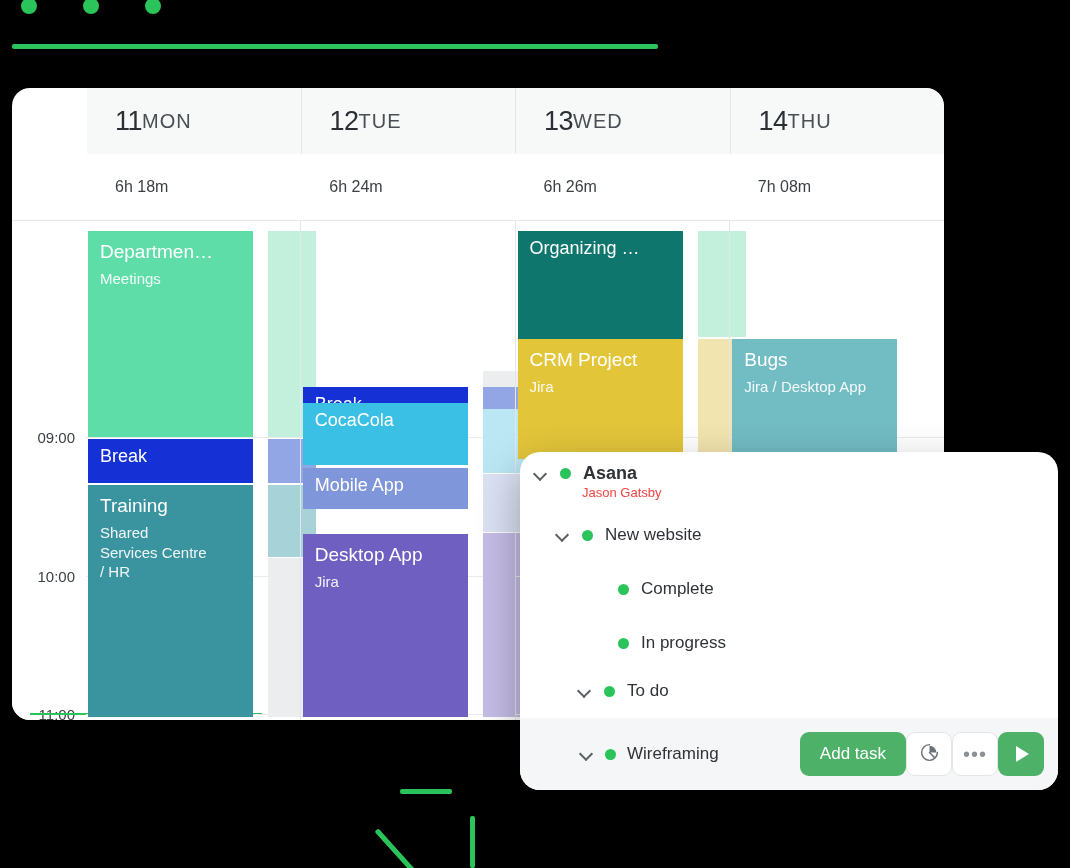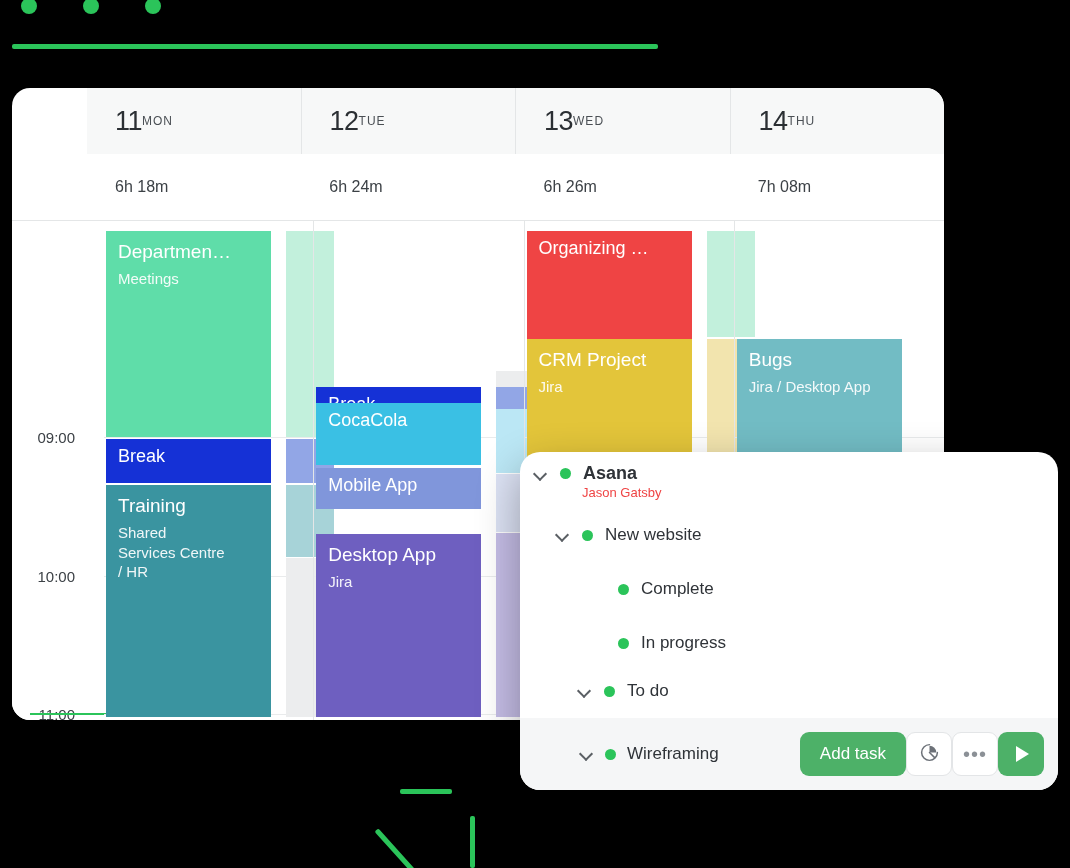--- a/index.html
+++ b/index.html
@@ -39,21 +39,21 @@
     flex: 1 0 0; position: relative;
     display: flex; align-items: center;
     padding-left: 28px; gap: 0;
     border-left: 1px solid #e4e6e7;
   }
   .day-header:first-child { border-left: none; }
   .day-num {
     font-size: 27px; font-weight: 400; color: #2b2f33; letter-spacing: -0.5px;
   }
   .day-dow {
-    font-size: 12px; font-weight: 500; color: #4a4f54; letter-spacing: 1px;
+    font-size: 20px; font-weight: 500; color: #4a4f54; letter-spacing: 1px;
   }
   .totals-row {
     position: absolute; left: 75px; top: 66px; right: 0; height: 66px;
     display: flex; background: #ffffff;
   }
   .total-cell {
     flex: 1 0 0; display: flex; align-items: center; padding-left: 28px;
     font-size: 16px; color: #3c4146; font-weight: 400;
   }
   .grid-wrap {
@@ -66,21 +66,21 @@
   }
   .time-label {
     position: absolute; right: 12px; font-size: 15px; color: #3c4146;
     transform: translateY(-50%); white-space: nowrap;
   }
   .now-line {
     position: absolute; left: 18px; width: 232px; height: 2px;
     background: #2BC45A;
   }
   .columns {
-    position: absolute; left: 92px; top: 0; right: 0; height: 100%;
+    position: absolute; left: 74px; top: 0; right: 0; height: 100%;
     display: flex;
   }
   .day-col {
     flex: 1 0 0; position: relative; border-left: 1px solid #e4e6e7;
   }
   .day-col:first-child { border-left: none; }
   .hour-line {
     position: absolute; left: 0; right: 0; height: 1px; background: #e9ebec;
   }
   .event {
@@ -267,21 +267,21 @@
           <div class="minibar" style="top:188px;height:64px;background:#BBE7F5"></div>
           <div class="minibar" style="top:253px;height:58px;background:#DCE2F4"></div>
           <div class="minibar" style="top:312px;height:184px;background:#C5BDE6"></div>
         </div>
 
         <div class="day-col">
           <div class="hour-line" style="top:216px"></div>
           <div class="hour-line" style="top:355px"></div>
           <div class="hour-line" style="top:493px"></div>
 
-          <div class="event compact" style="top:10px;height:114px;background:#ef4444">
+          <div class="event compact" style="top:10px;height:114px;background:#0f766e">
             <div class="ev-title">Organizing …</div>
           </div>
           <div class="event" style="top:118px;height:120px;background:#E3C53A">
             <div class="ev-title">CRM Project</div>
             <div class="ev-sub">Jira</div>
           </div>
 
           <div class="minibar" style="top:10px;height:106px;background:#C2F0DC"></div>
           <div class="minibar" style="top:118px;height:120px;background:#F2E4AE"></div>
         </div>

